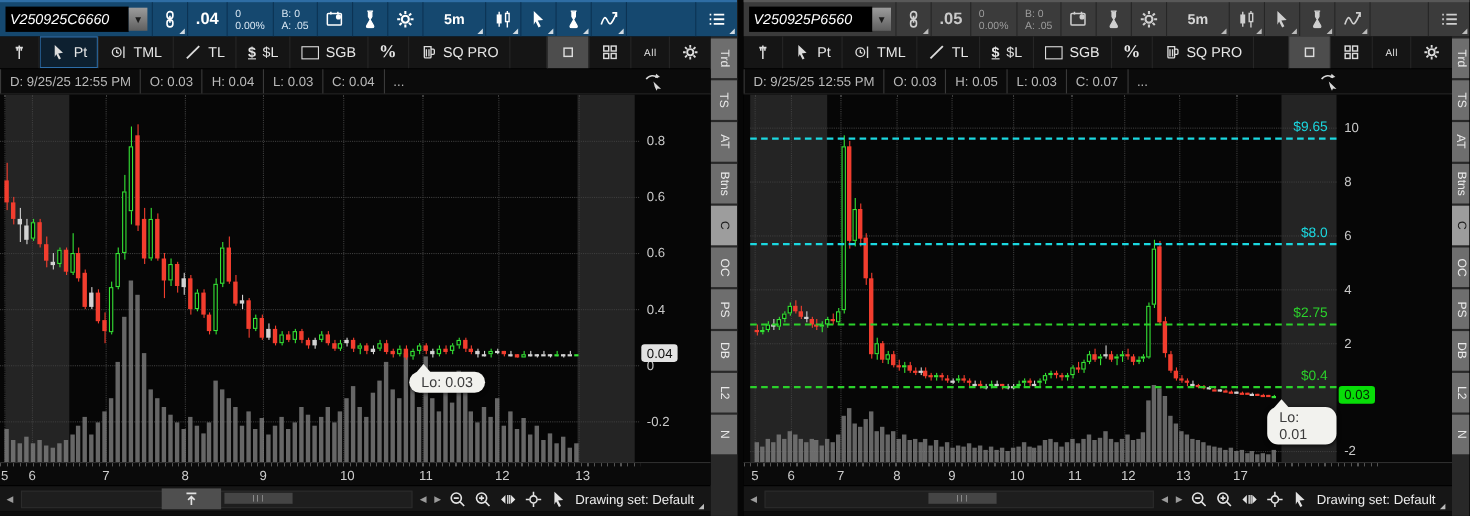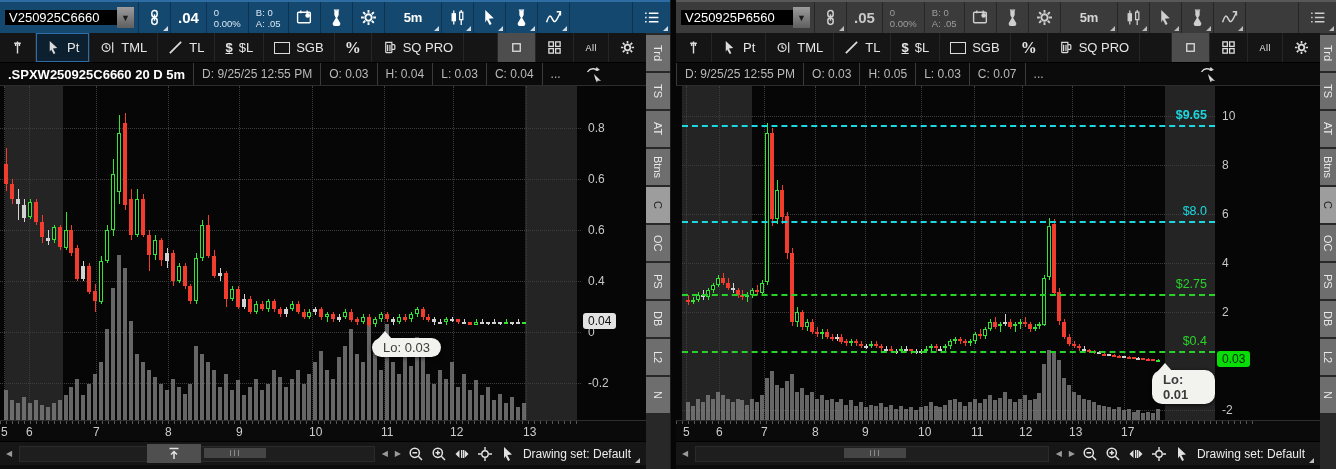--- a/index.html
+++ b/index.html
@@ -9,21 +9,21 @@
   .panel.left{width:670px;}
   .divider{width:6px;background:#060606;border-left:1px solid #1a1a1a;}
   .panel.right{width:660px;}
 
   
   .row1{height:31px;display:flex;align-items:stretch;font-size:12px;position:relative;}
   .panel.left .row1{background:#15486f;border-top:2px solid #2e6da4;color:#fff;--sep:#0c3354;}
   .panel.right .row1{background:#3b3b3b;border-top:2px solid #585858;color:#d6d6d6;--sep:#262626;}
   .t1{display:flex;align-items:center;padding:0 7px;border-right:1px solid var(--sep);position:relative;}
   .symwrap{display:flex;align-items:center;padding:0 4px 0 5px;border-right:1px solid var(--sep);}
-  .symbox{width:104px;height:15px;background:#000;color:#fff;font-size:13px;display:flex;align-items:center;padding:0 4px;white-space:nowrap;overflow:hidden;}
+  .symbox{width:104px;height:23px;background:#000;color:#fff;font-size:13px;display:flex;align-items:center;padding:0 4px;white-space:nowrap;overflow:hidden;font-style:italic;}
   .symdd{width:17px;height:21px;background:linear-gradient(#9c9c9c,#5f5f5f);color:#1b1b1b;display:flex;align-items:center;justify-content:center;font-size:9px;}
   .price{font-size:15px;font-weight:bold;}
   .panel.right .price{color:#c9c9c9;}
   .mini{display:flex;flex-direction:column;justify-content:center;font-size:9.5px;line-height:11px;}
   .panel.left .mini{color:#d9e7f3;}
   .panel.right .mini{color:#9d9d9d;}
   .ic{width:17px;height:17px;display:block;}
   .t1 .ic{color:#fff;}
   .panel.right .t1 .ic{color:#cfcfcf;}
   .tf{font-size:13px;font-weight:bold;padding:0 12px;}
@@ -350,21 +350,20 @@
               </div>
             <div class="btn2">
                 <svg class="ic">
                   <use href="#i-gear"></use>
                 </svg>
               </div>
           </div>
         </div>
 
         <div class="chead">
-          <span class="sym">.SPXW250925C6660 20 D 5m</span>
           <span class="fld">D: 9/25/25 12:55 PM</span>
           <span class="fld">O: 0.03</span>
           <span class="fld">H: 0.04</span>
           <span class="fld">L: 0.03</span>
           <span class="fld">C: 0.04</span>
           <span class="fld">...</span>
           <svg class="flip">
               <use href="#i-flip"></use>
             </svg>
         </div>
@@ -1172,28 +1171,28 @@
               <div class="cbody" style="left: 454px; top: 272px; width: 4px; height: 2px; background: rgb(210, 210, 210);"></div>
               <div class="wick" style="left: 461px; top: 272px; height: 1px; background: rgb(242, 61, 46);"></div>
               <div class="cbody" style="left: 459px; top: 272px; width: 4px; height: 2px; background: rgb(242, 61, 46);"></div>
               <div class="wick" style="left: 466px; top: 272px; height: 1px; background: rgb(242, 61, 46);"></div>
               <div class="cbody" style="left: 464px; top: 273px; width: 4px; height: 2px; background: rgb(242, 61, 46);"></div>
               <div class="wick" style="left: 471px; top: 273px; height: 1px; background: rgb(242, 61, 46);"></div>
               <div class="cbody" style="left: 469px; top: 273px; width: 4px; height: 2px; background: rgb(242, 61, 46);"></div>
               <div class="wick" style="left: 476px; top: 273px; height: 2px; background: rgb(53, 227, 53);"></div>
               <div class="cbody" style="left: 474px; top: 274px; width: 4px; height: 2px; border: 1px solid rgb(53, 227, 53); background: rgb(5, 5, 5);"></div>
               <div class="lvl" style="top: 39px; border-top-color: rgb(27, 216, 224);"></div>
-              <div class="lvl-lab" style="top: 22px; color: rgb(27, 216, 224); font-weight: bold;">$9.65</div>
+              <div class="lvl-lab" style="top: 22px; color: rgb(27, 216, 224);">$9.65</div>
               <div class="lvl" style="top: 135px; border-top-color: rgb(27, 216, 224);"></div>
               <div class="lvl-lab" style="top: 118px; color: rgb(27, 216, 224);">$8.0</div>
               <div class="lvl" style="top: 208px; border-top-color: rgb(43, 209, 43);"></div>
               <div class="lvl-lab" style="top: 191px; color: rgb(43, 209, 43);">$2.75</div>
               <div class="lvl" style="top: 265px; border-top-color: rgb(43, 209, 43);"></div>
               <div class="lvl-lab" style="top: 248px; color: rgb(43, 209, 43);">$0.4</div>
-              <div class="lowtip" style="left: 470px; top: 284px; font-weight: bold;">Lo: 0.01</div>
+              <div class="lowtip" style="left: 470px; top: 284px;">Lo: 0.01</div>
             </div>
             <div class="ylab" style="top: 23px; left: 546px;">10</div>
             <div class="ylab" style="top: 72px; left: 546px;">8</div>
             <div class="ylab" style="top: 121px; left: 546px;">6</div>
             <div class="ylab" style="top: 170px; left: 546px;">4</div>
             <div class="ylab" style="top: 219px; left: 546px;">2</div>
             <div class="ylab" style="top: 317px; left: 546px;">-2</div>
             <div class="bubble" style="top: 265px; left: 541px; background: rgb(8, 221, 8); color: rgb(3, 40, 3);">0.03</div>
           </div>
         <div class="xaxis">

